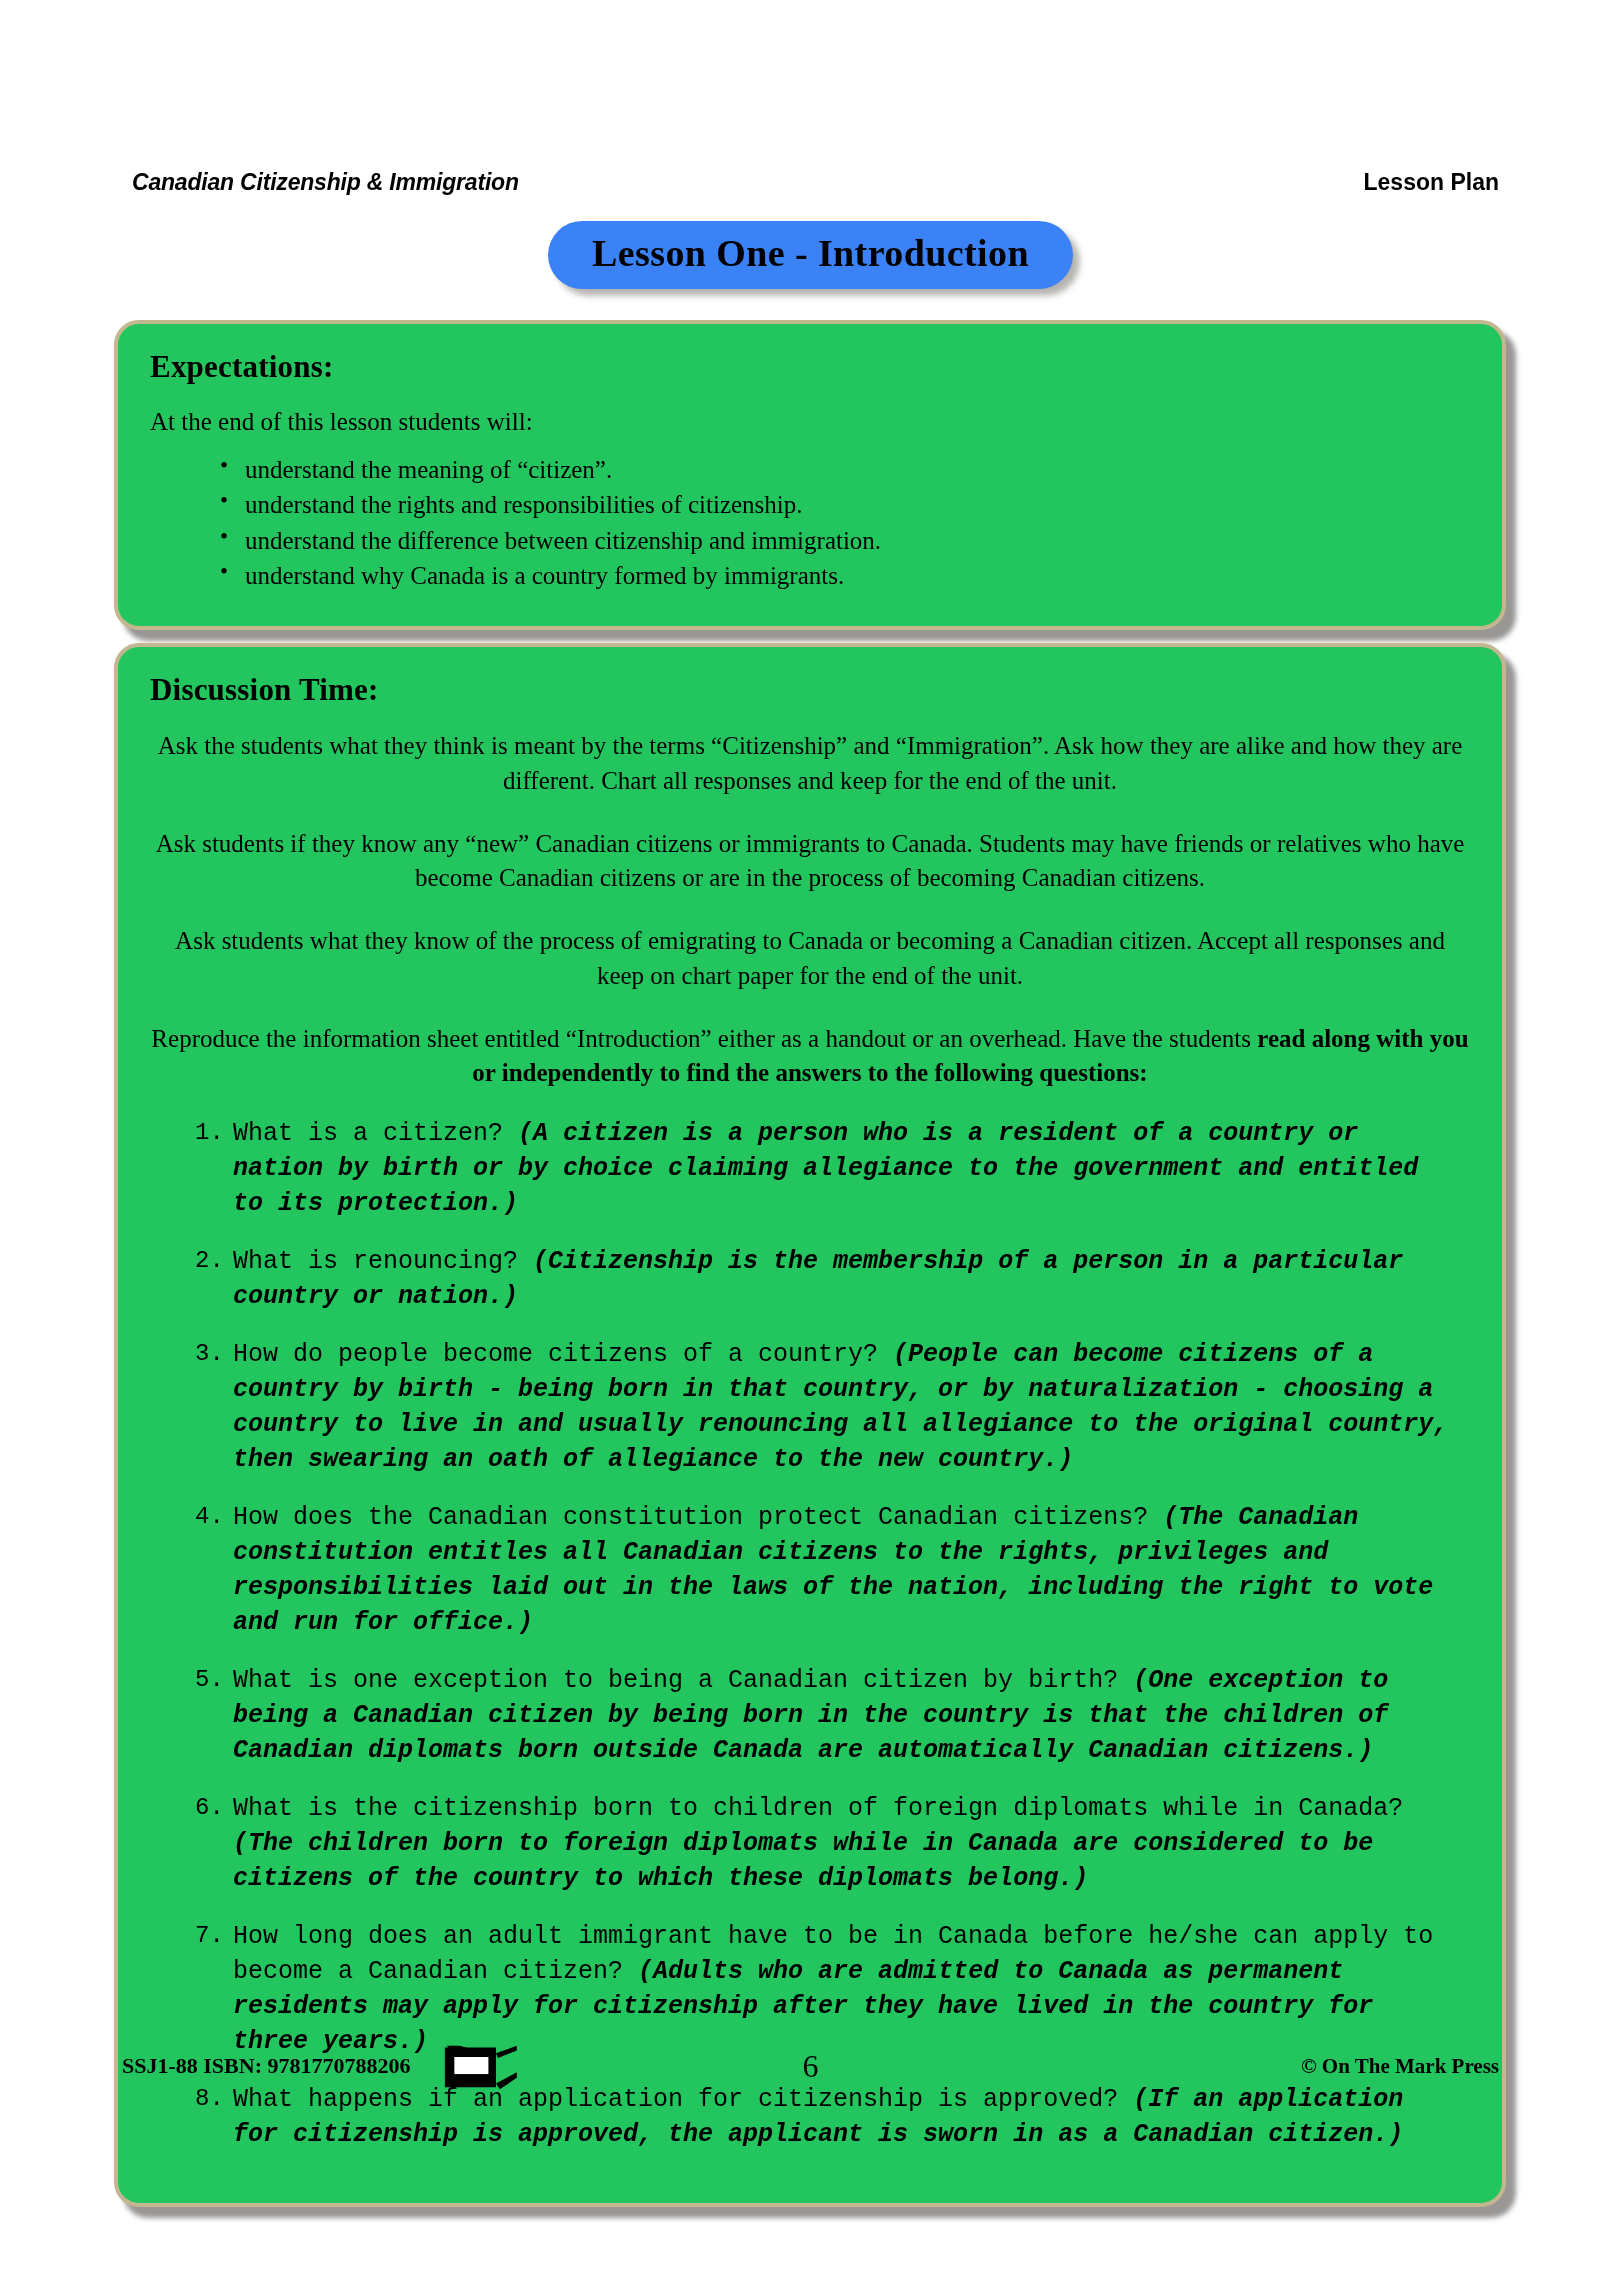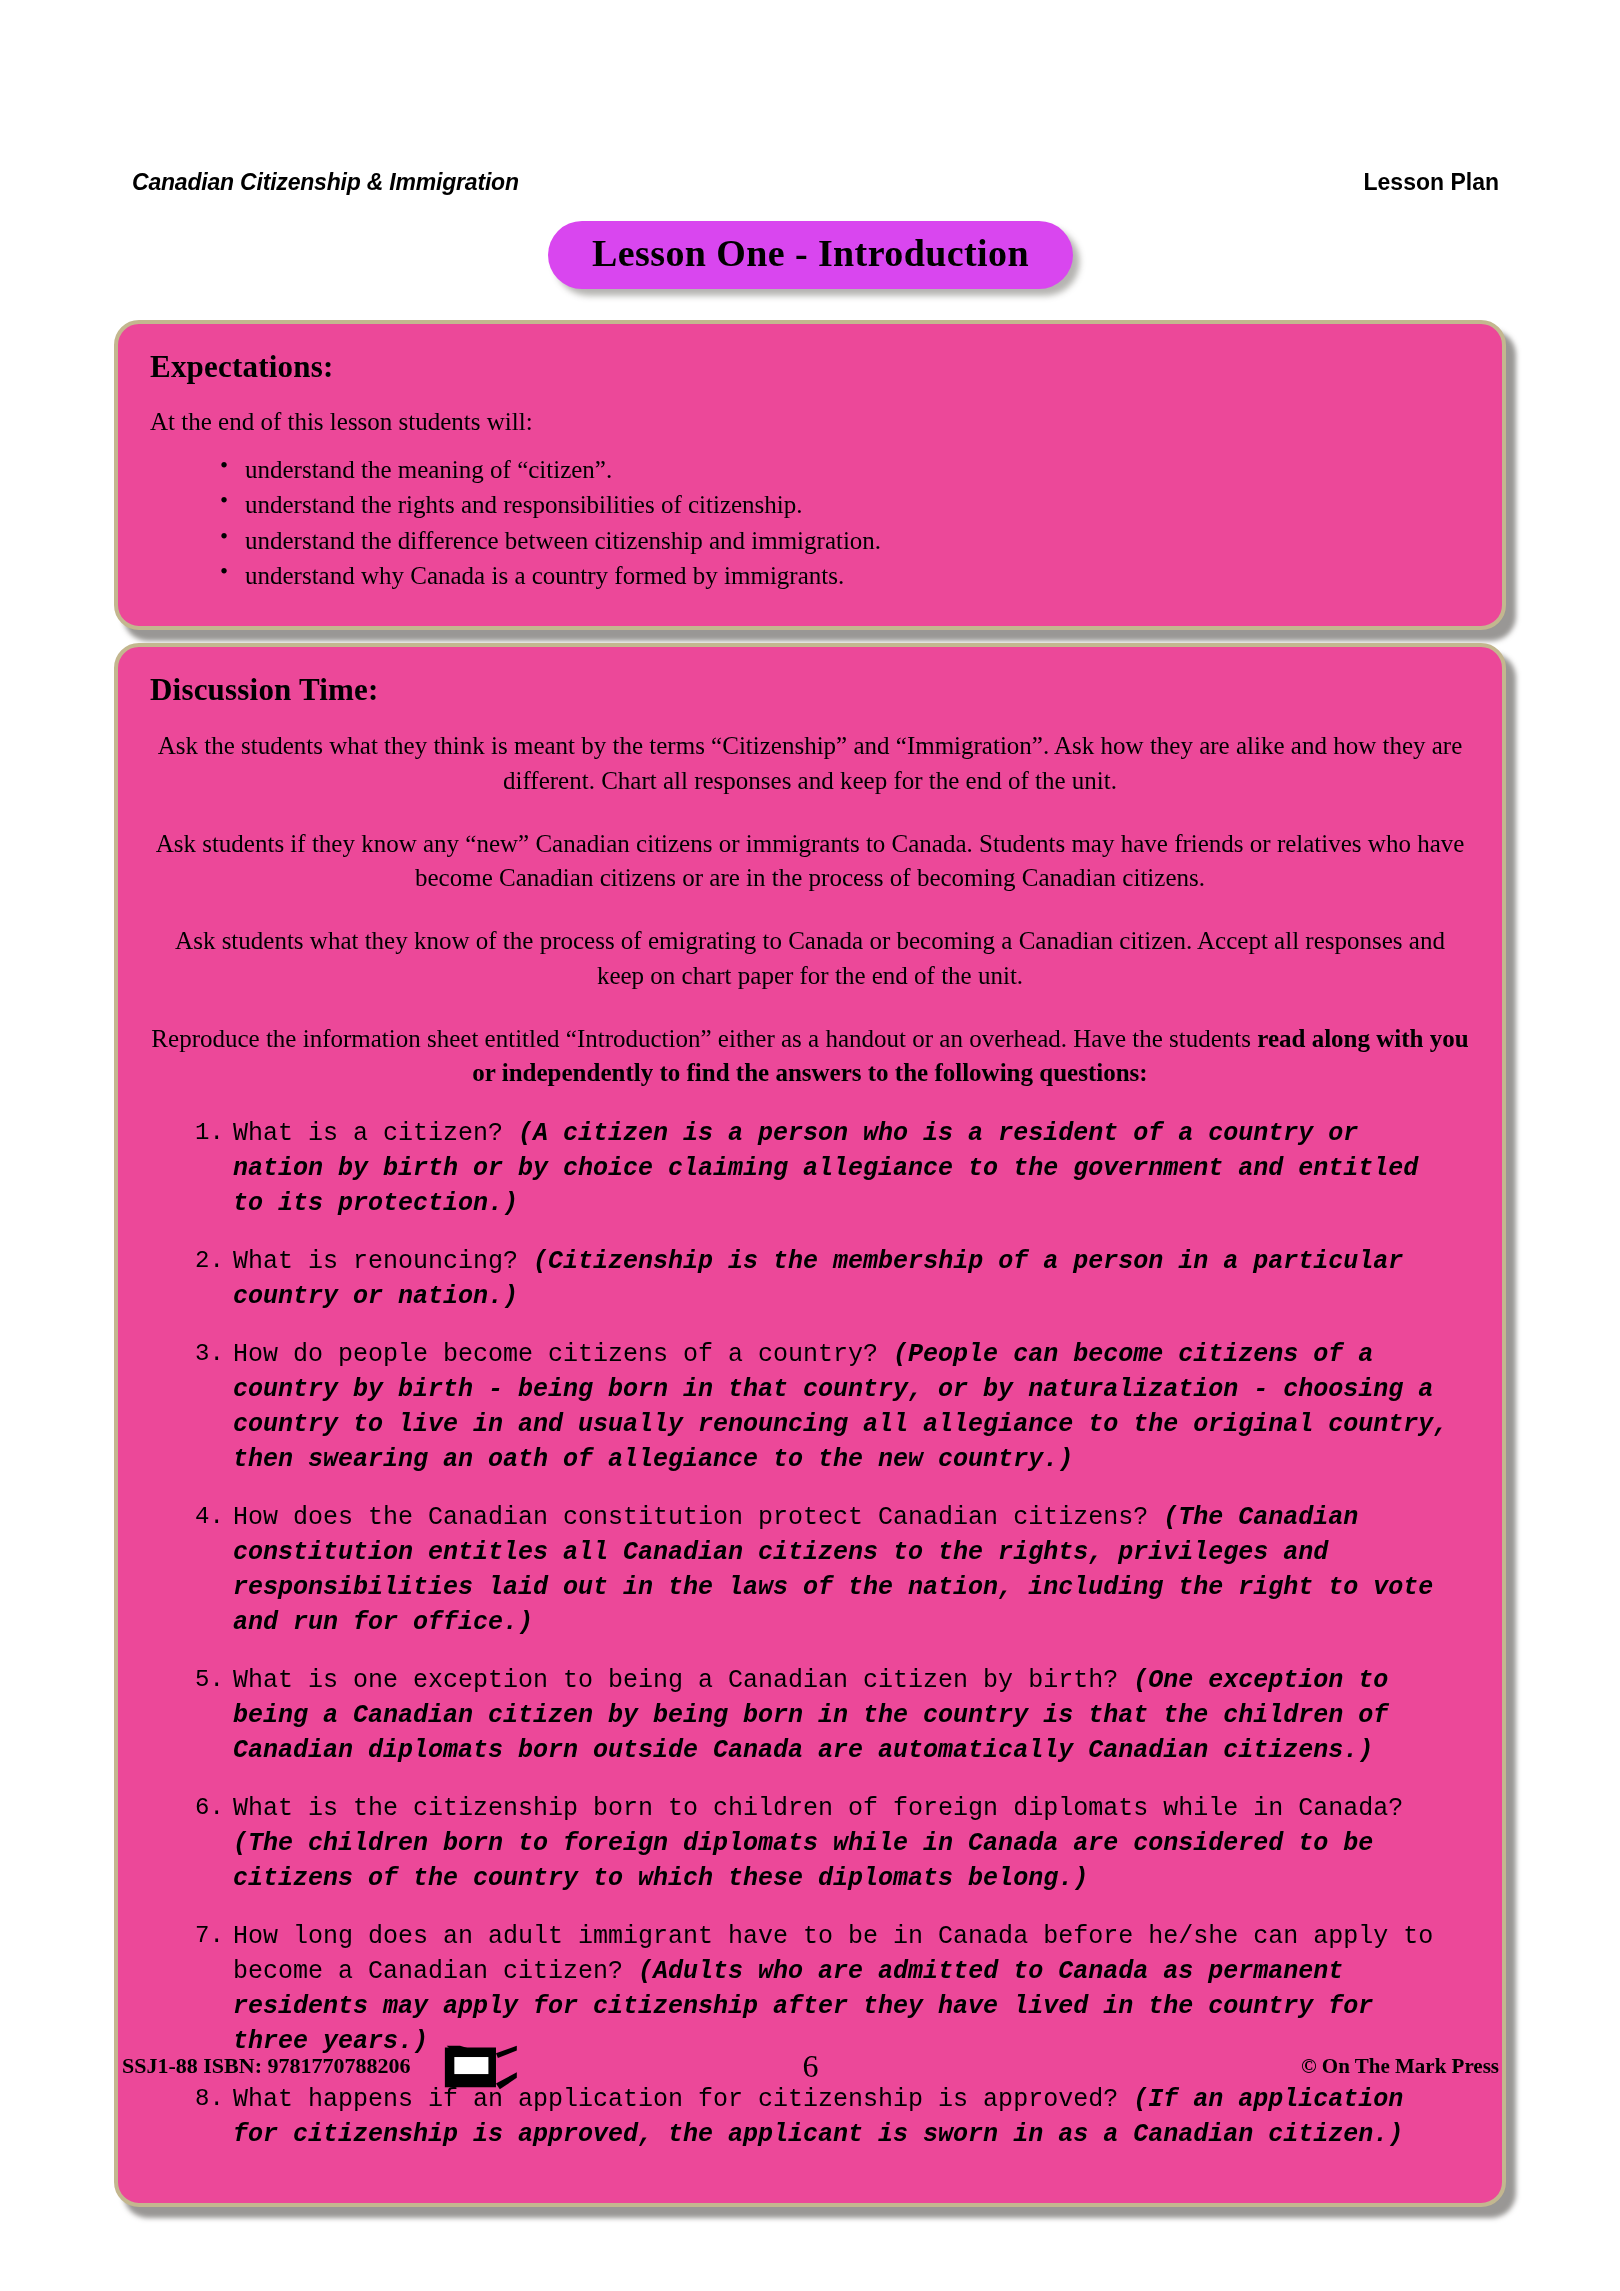--- a/index.html
+++ b/index.html
@@ -49,41 +49,41 @@
   .title-wrap {
     position: absolute;
     top: 221px;
     left: 0;
     width: 100%;
     display: flex;
     justify-content: center;
   }
   .title-pill {
     position: relative;
-    background: #d946ef;
+    background: #3b82f6;
     border-radius: 38px;
     padding: 10.5px 44px 14.3px 44px;
     box-shadow: 6.7px 6.7px 6.7px rgba(90,88,82,0.45);
   }
   .title-pill-text {
     font-family: "Liberation Serif", "DejaVu Serif", serif;
     font-weight: bold;
     font-size: 38px;
     letter-spacing: 0.4px;
     white-space: nowrap;
     line-height: 1.15;
   }
 
   
   .panel {
     position: absolute;
     left: 114px;
     width: 1392px;
     box-sizing: border-box;
-    background: #ec4899;
+    background: #22c55e;
     border: 4.8px solid #c3b78f;
     border-radius: 25px;
     box-shadow: 9.5px 10.5px 5.7px rgba(70,66,62,0.55);
   }
   .panel-inner {
     padding: 25px 32px 28.5px 32px;
   }
   .panel-heading {
     font-family: "Liberation Serif", "DejaVu Serif", serif;
     font-weight: bold;

